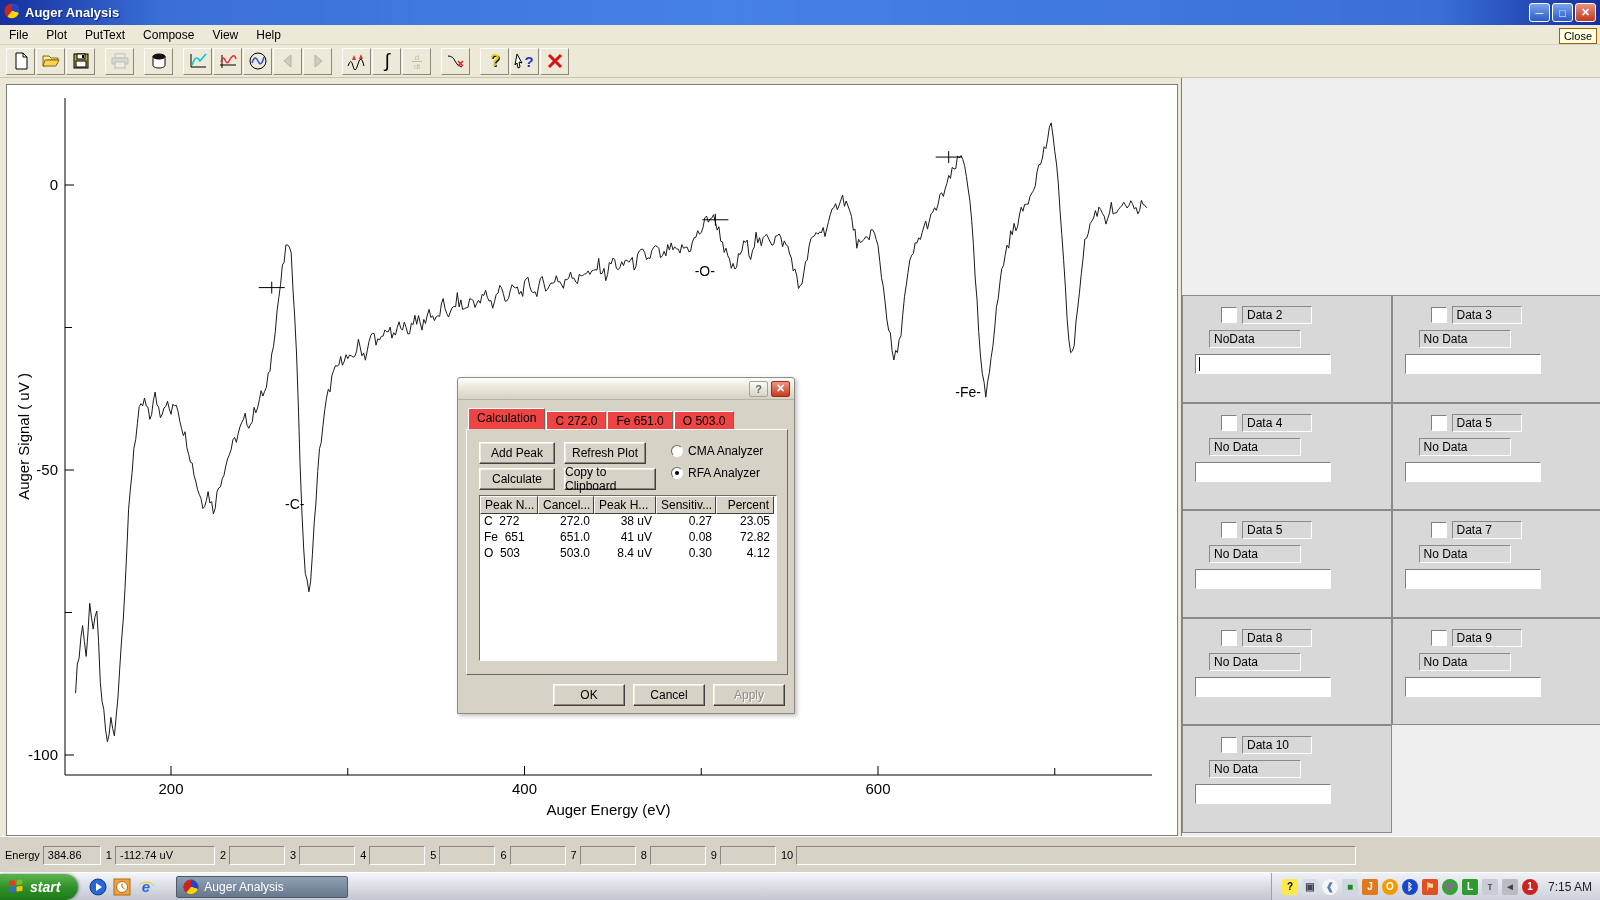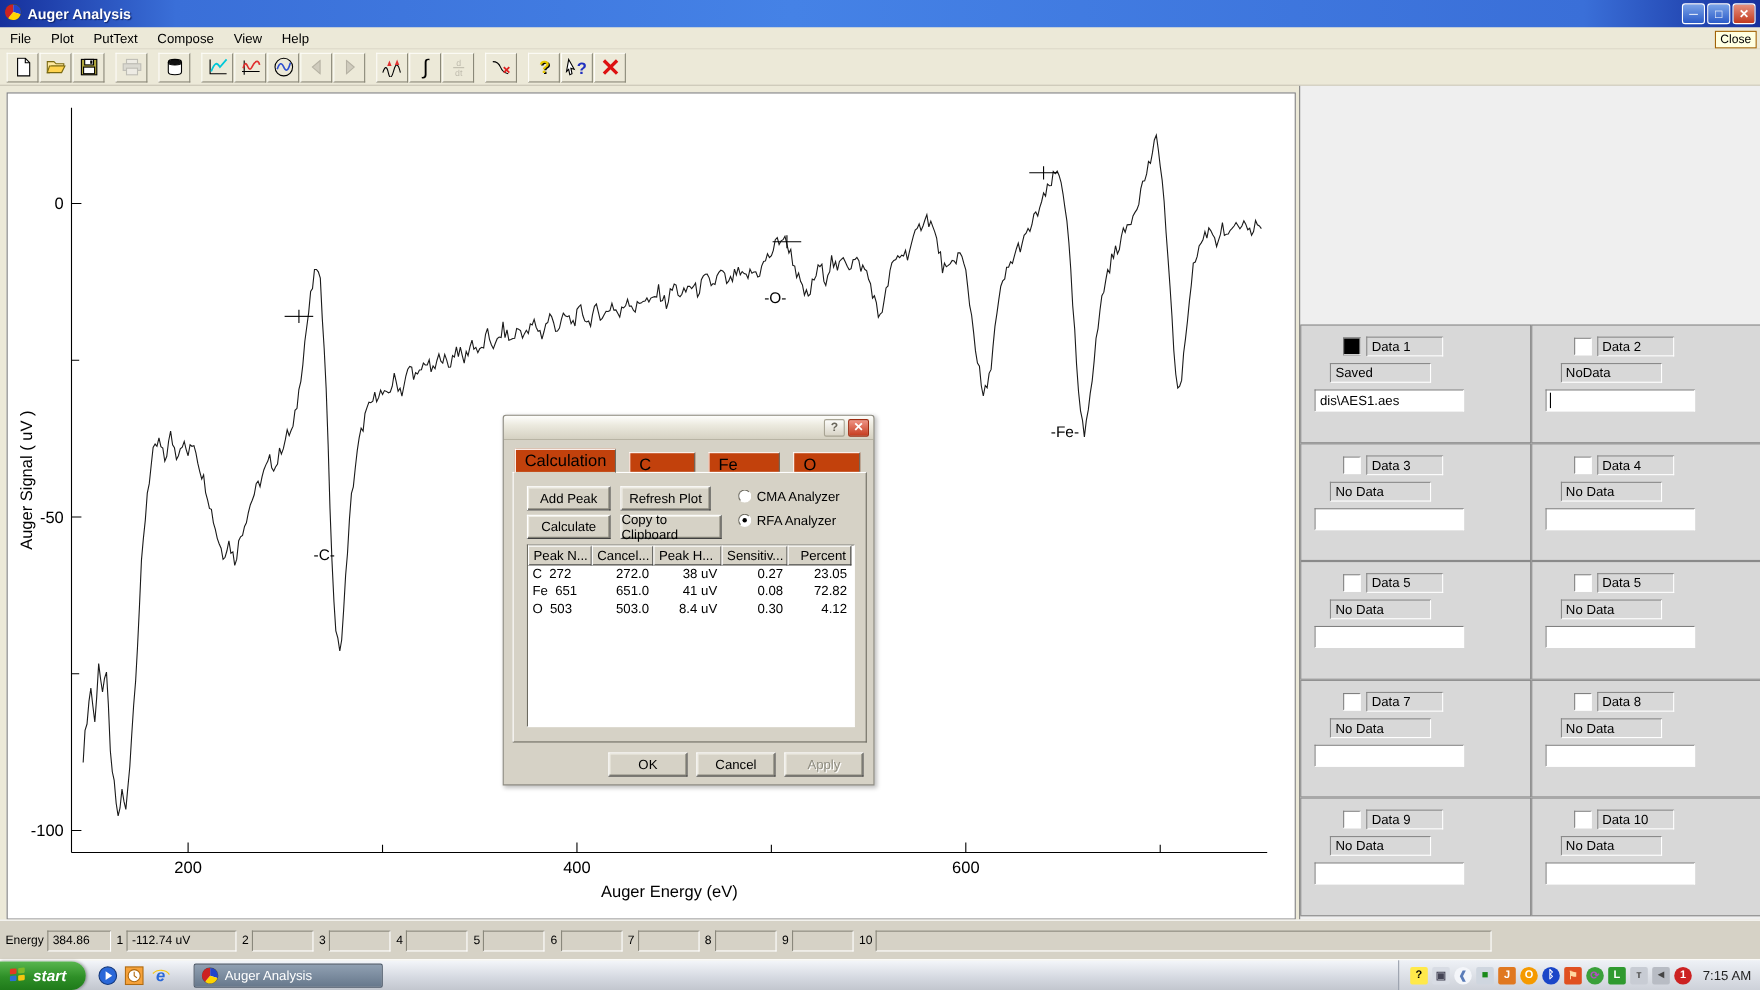--- a/index.html
+++ b/index.html
@@ -55,22 +55,22 @@
   #dialog { position:absolute; left:457px; top:377px; width:338px; height:337px; background:#d6d2c6;
     border:1px solid #8e8c82; border-radius:3px 3px 0 0; box-shadow:2px 2px 4px rgba(0,0,0,.25); }
   #dialog-titlebar { height:22px; border-radius:3px 3px 0 0;
     background:linear-gradient(180deg,#fefefc,#eceadf 40%,#d5d1c2); display:flex; align-items:center;
     justify-content:flex-end; padding:0 4px; border-bottom:1px solid #b8b4a4; }
   .dbtn { width:19px; height:16px; margin-left:3px; border-radius:2px; font-size:11px; font-weight:bold;
     display:flex; align-items:center; justify-content:center; }
   .dbtn.help { background:linear-gradient(180deg,#fbfbf9,#d8d4c6); border:1px solid #a8a494; color:#6a675c; }
   .dbtn.close { background:linear-gradient(180deg,#ef9385,#c63c1f); border:1px solid #9e2c12; color:#fff; }
   #tabstrip { position:absolute; left:10px; top:30px; display:flex; align-items:flex-end; height:22px; }
-  .tab { background:#c2410c; border:1px solid; border-color:#fff #6c6a60 transparent #fff;
-    padding:2px 8px 3px 8px; font-size:15px; margin-right:12px; height:19px; }
+  .tab { background:#ef4444; border:1px solid; border-color:#fff #6c6a60 transparent #fff;
+    padding:2px 8px 3px 8px; font-size:12px; margin-right:1px; height:19px; }
   .tab.active { height:22px; font-weight:normal; border-bottom-color:#d6d2c6; position:relative; z-index:2; }
   #tabpanel { position:absolute; left:8px; top:51px; width:322px; height:246px; border:1px solid;
     border-color:#fff #6c6a60 #6c6a60 #fff; background:#d6d2c6; }
   .cbtn { position:absolute; height:22px; background:#d6d2c6; border:1px solid; font-size:12px;
     border-color:#fff #404040 #404040 #fff; box-shadow:inset -1px -1px 0 #8a887c, inset 1px 1px 0 #efede4;
     display:flex; align-items:center; justify-content:center; }
   .radio-row { position:absolute; display:flex; align-items:center; font-size:12px; }
   .radio { width:12px; height:12px; border-radius:50%; background:#fff; border:1px solid; margin-right:5px;
     border-color:#6c6a60 #fff #fff #6c6a60; position:relative; }
   .radio.sel::after { content:""; position:absolute; left:3px; top:3px; width:4px; height:4px;
@@ -328,28 +328,20 @@
       <text x="287.725" y="424.2" font-size="14" text-anchor="middle">-C-</text>
       <text x="697.785" y="190.5" font-size="14" text-anchor="middle">-O-</text>
       <text x="961.1425" y="311.90999999999997" font-size="14" text-anchor="middle">-Fe-</text>
     </svg>
 </div>
 
 <div id="sidebar">
   <div id="slot-grid">
       <div class="slot">
         <div class="row1">
-          <div class="chk on"></div>
-          <div class="namebox">Data 1</div>
-        </div>
-        <div class="statusbox">Saved</div>
-        <div class="filebox">dis\AES1.aes</div>
-      </div>
-      <div class="slot">
-        <div class="row1">
           <div class="chk"></div>
           <div class="namebox">Data 2</div>
         </div>
         <div class="statusbox">NoData</div>
         <div class="filebox">
           <div class="caret"></div>
         </div>
       </div>
       <div class="slot">
         <div class="row1">

